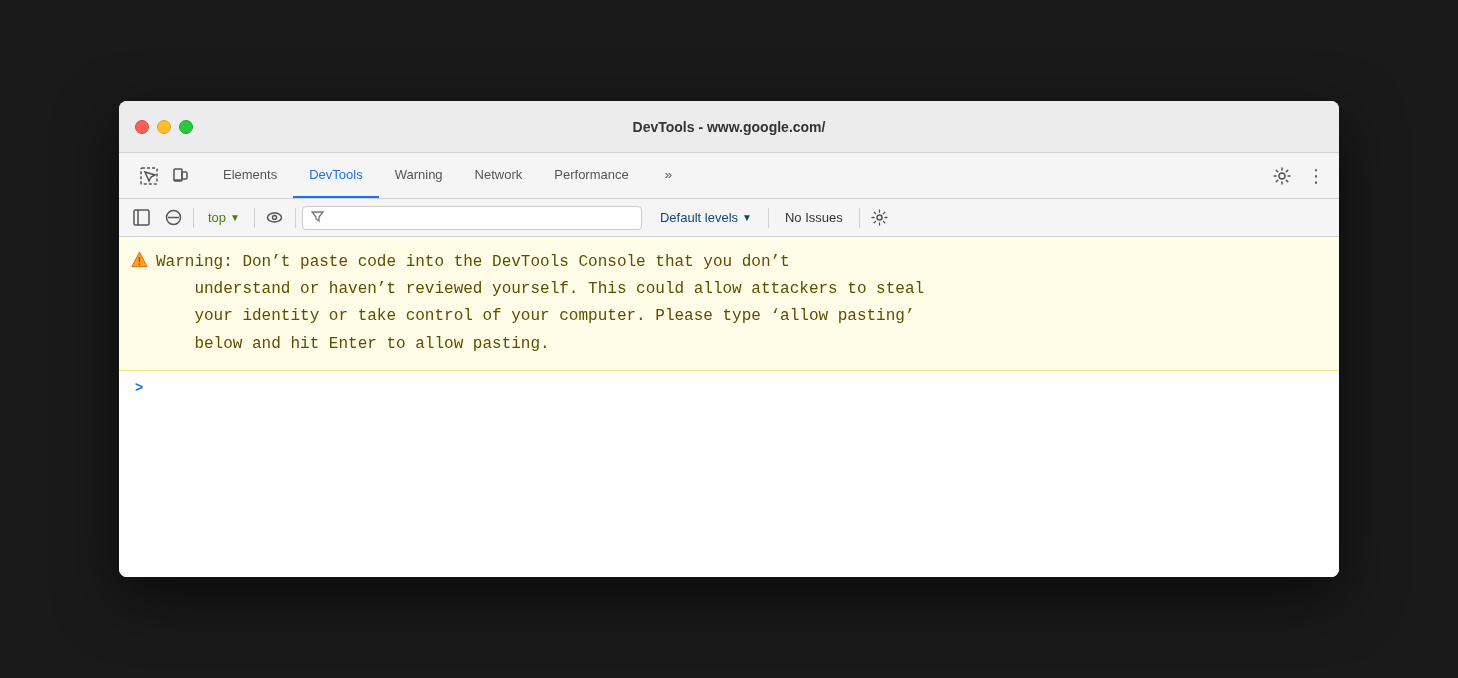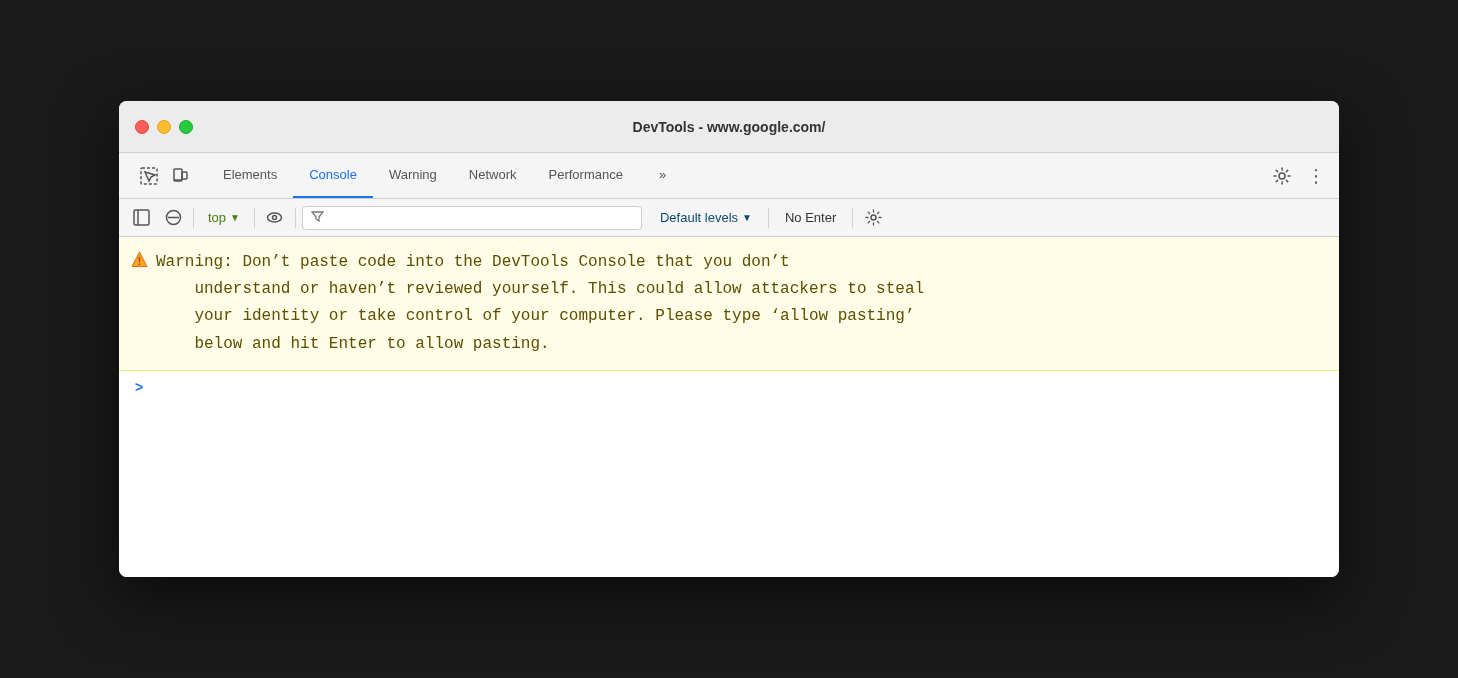--- a/index.html
+++ b/index.html
@@ -285,21 +285,21 @@
           <rect x="10" y="5" width="5" height="7" rx="1" stroke="#555" stroke-width="1.5"></rect>
           <line x1="2" y1="13" x2="10" y2="13" stroke="#555" stroke-width="1.5"></line>
         </svg>
       </div>
     </div>
     <div class="tabs">
       <div class="tab">
         <span>Elements</span>
       </div>
       <div class="tab active">
-        <span>Console</span>
+        <span>DevTools</span>
       </div>
       <div class="tab">
         <span>Warning</span>
       </div>
       <div class="tab">
         <span>Network</span>
       </div>
       <div class="tab">
         <span>Performance</span>
       </div>
@@ -352,21 +352,21 @@
           <path d="M1 2h11l-4 5v4l-3-2V7L1 2z" stroke="#777" stroke-width="1.3" fill="none"></path>
         </svg>
       </span>
     </div>
     <button class="default-levels-btn">
       <span>Default levels</span>
       <span style="font-size:10px;">▼</span>
     </button>
     <div class="toolbar-divider"></div>
     <button class="no-issues-btn">
-      <span>No Enter</span>
+      <span>No Issues</span>
     </button>
     <div class="toolbar-divider"></div>
     <button class="toolbar-btn">
       <svg width="17" height="17" viewBox="0 0 17 17" fill="none">
         <circle cx="8.5" cy="8.5" r="2.5" stroke="#555" stroke-width="1.5"></circle>
         <path d="M8.5 1v2M8.5 14v2M1 8.5h2M14 8.5h2M3.1 3.1l1.4 1.4M12.5 12.5l1.4 1.4M3.1 13.9l1.4-1.4M12.5 4.5l1.4-1.4" stroke="#555" stroke-width="1.3" stroke-linecap="round"></path>
       </svg>
     </button>
   </div>
 

